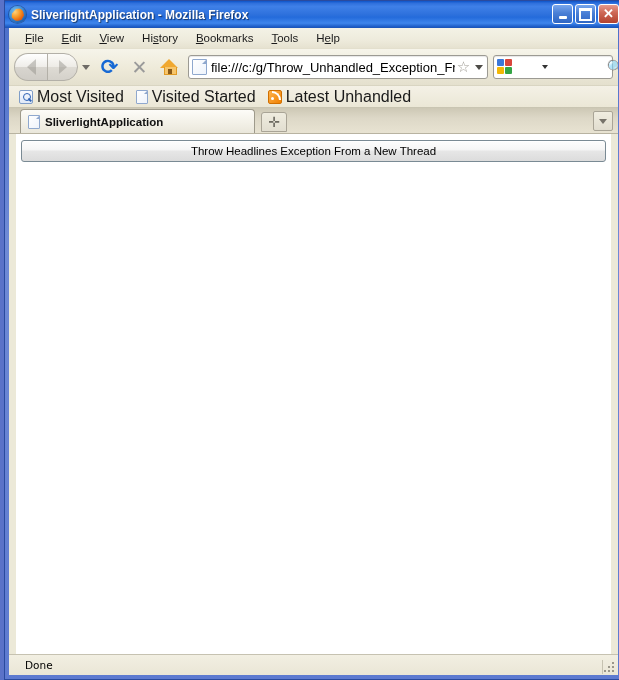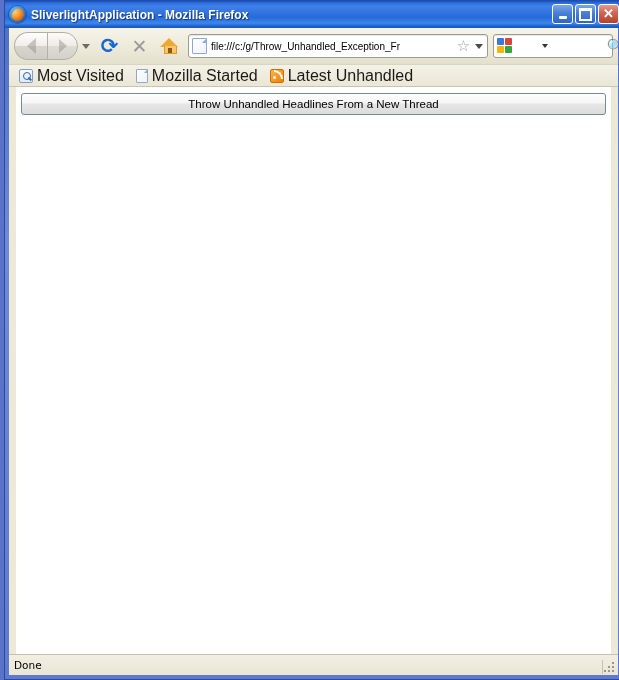--- a/index.html
+++ b/index.html
@@ -195,21 +195,21 @@
     background: linear-gradient(135deg, #ffffff 0%, #eef3fb 100%);
     border: 1px solid #8fa8ce; border-radius: 1px;
     position: relative; margin-right: 4px;
   }
   .page-icon::after {
     content: ""; position: absolute; right: -1px; top: -1px;
     width: 0; height: 0;
     border-left: 5px solid transparent; border-bottom: 5px solid #8fa8ce;
   }
   .url-text {
-    flex: 1; font-size: 10px; color: #000;
+    flex: 1; font-size: 13px; color: #000;
     white-space: nowrap; overflow: hidden;
     font-family: "Liberation Sans", sans-serif;
   }
   .star {
     width: 17px; height: 17px; flex: none;
     display: flex; align-items: center; justify-content: center;
     font-size: 15px; line-height: 1; color: #a09d95;
     font-family: "DejaVu Sans", sans-serif;
   }
   .url-caret {
@@ -371,21 +371,21 @@
     cursor: pointer;
     box-shadow: inset 0 1px 0 rgba(255,255,255,0.9);
   }
 
   
   .statusbar {
     height: 21px; flex: none;
     background: linear-gradient(to bottom, #f2efe2 0%, #eae6d6 100%);
     border-top: 1px solid #c6c2b1;
     display: flex; align-items: center;
-    padding-left: 5px; position: relative;
+    padding-left: 16px; position: relative;
     font-size: 11.5px; color: #000;
   }
   .status-text {
     font-family: "DejaVu Sans", sans-serif; font-size: 10.5px;
   }
   .resize-grip {
     position: absolute; right: 2px; bottom: 1px;
     width: 14px; height: 14px;
     border-left: 1px solid #c6c2b1;
   }
@@ -411,20 +411,29 @@
       <div class="win-btn min"></div>
       <div class="win-btn max"></div>
       <div class="win-btn close">
         <span class="x">✕</span>
       </div>
     </div>
   </div>
 
   <div class="client">
 
+    <div class="menubar">
+      <div class="menu-item"><u>F</u><span>ile</span></div>
+      <div class="menu-item"><u>E</u>dit</div>
+      <div class="menu-item"><u>V</u>iew</div>
+      <div class="menu-item">Hi<u>s</u>tory</div>
+      <div class="menu-item"><u>B</u>ookmarks</div>
+      <div class="menu-item"><u>T</u>ools</div>
+      <div class="menu-item">H<u>e</u>lp</div>
+    </div>
 
     <div class="navbar">
       <div class="navbtn-group">
         <div class="navbtn-back">
           <span class="arrow-l"></span>
         </div>
         <div class="navbtn-fwd">
           <span class="arrow-r"></span>
         </div>
         <div class="navdrop">
@@ -468,32 +477,44 @@
       </div>
     </div>
 
     <div class="bookmarkbar">
       <div class="bm-item">
         <span class="ic-mostvisited"></span>
         <span>Most Visited</span>
       </div>
       <div class="bm-item">
         <span class="ic-page"></span>
-        <span>Mozilla Started</span>
+        <span>Visited Started</span>
       </div>
       <div class="bm-item">
         <span class="ic-rss"></span>
         <span>Latest Unhandled</span>
       </div>
     </div>
 
+    <div class="tabbar">
+      <div class="tab">
+        <span class="ic-page"></span>
+        <span>SliverlightApplication</span>
+      </div>
+      <div class="tab-newtab">
+        <span>✛</span>
+      </div>
+      <div class="tab-listall">
+        <span class="caret-dn"></span>
+      </div>
+    </div>
 
     <div class="content-wrap">
       <div class="content">
-        <button class="slv-button">Throw Unhandled Headlines From a New Thread</button>
+        <button class="slv-button">Throw Headlines Exception From a New Thread</button>
       </div>
     </div>
 
     <div class="statusbar">
       <span class="status-text">Done</span>
       <span class="resize-grip">
         <i class="g1"></i>
           <i class="g2"></i>
           <i class="g3"></i>
           <i class="g4"></i>

